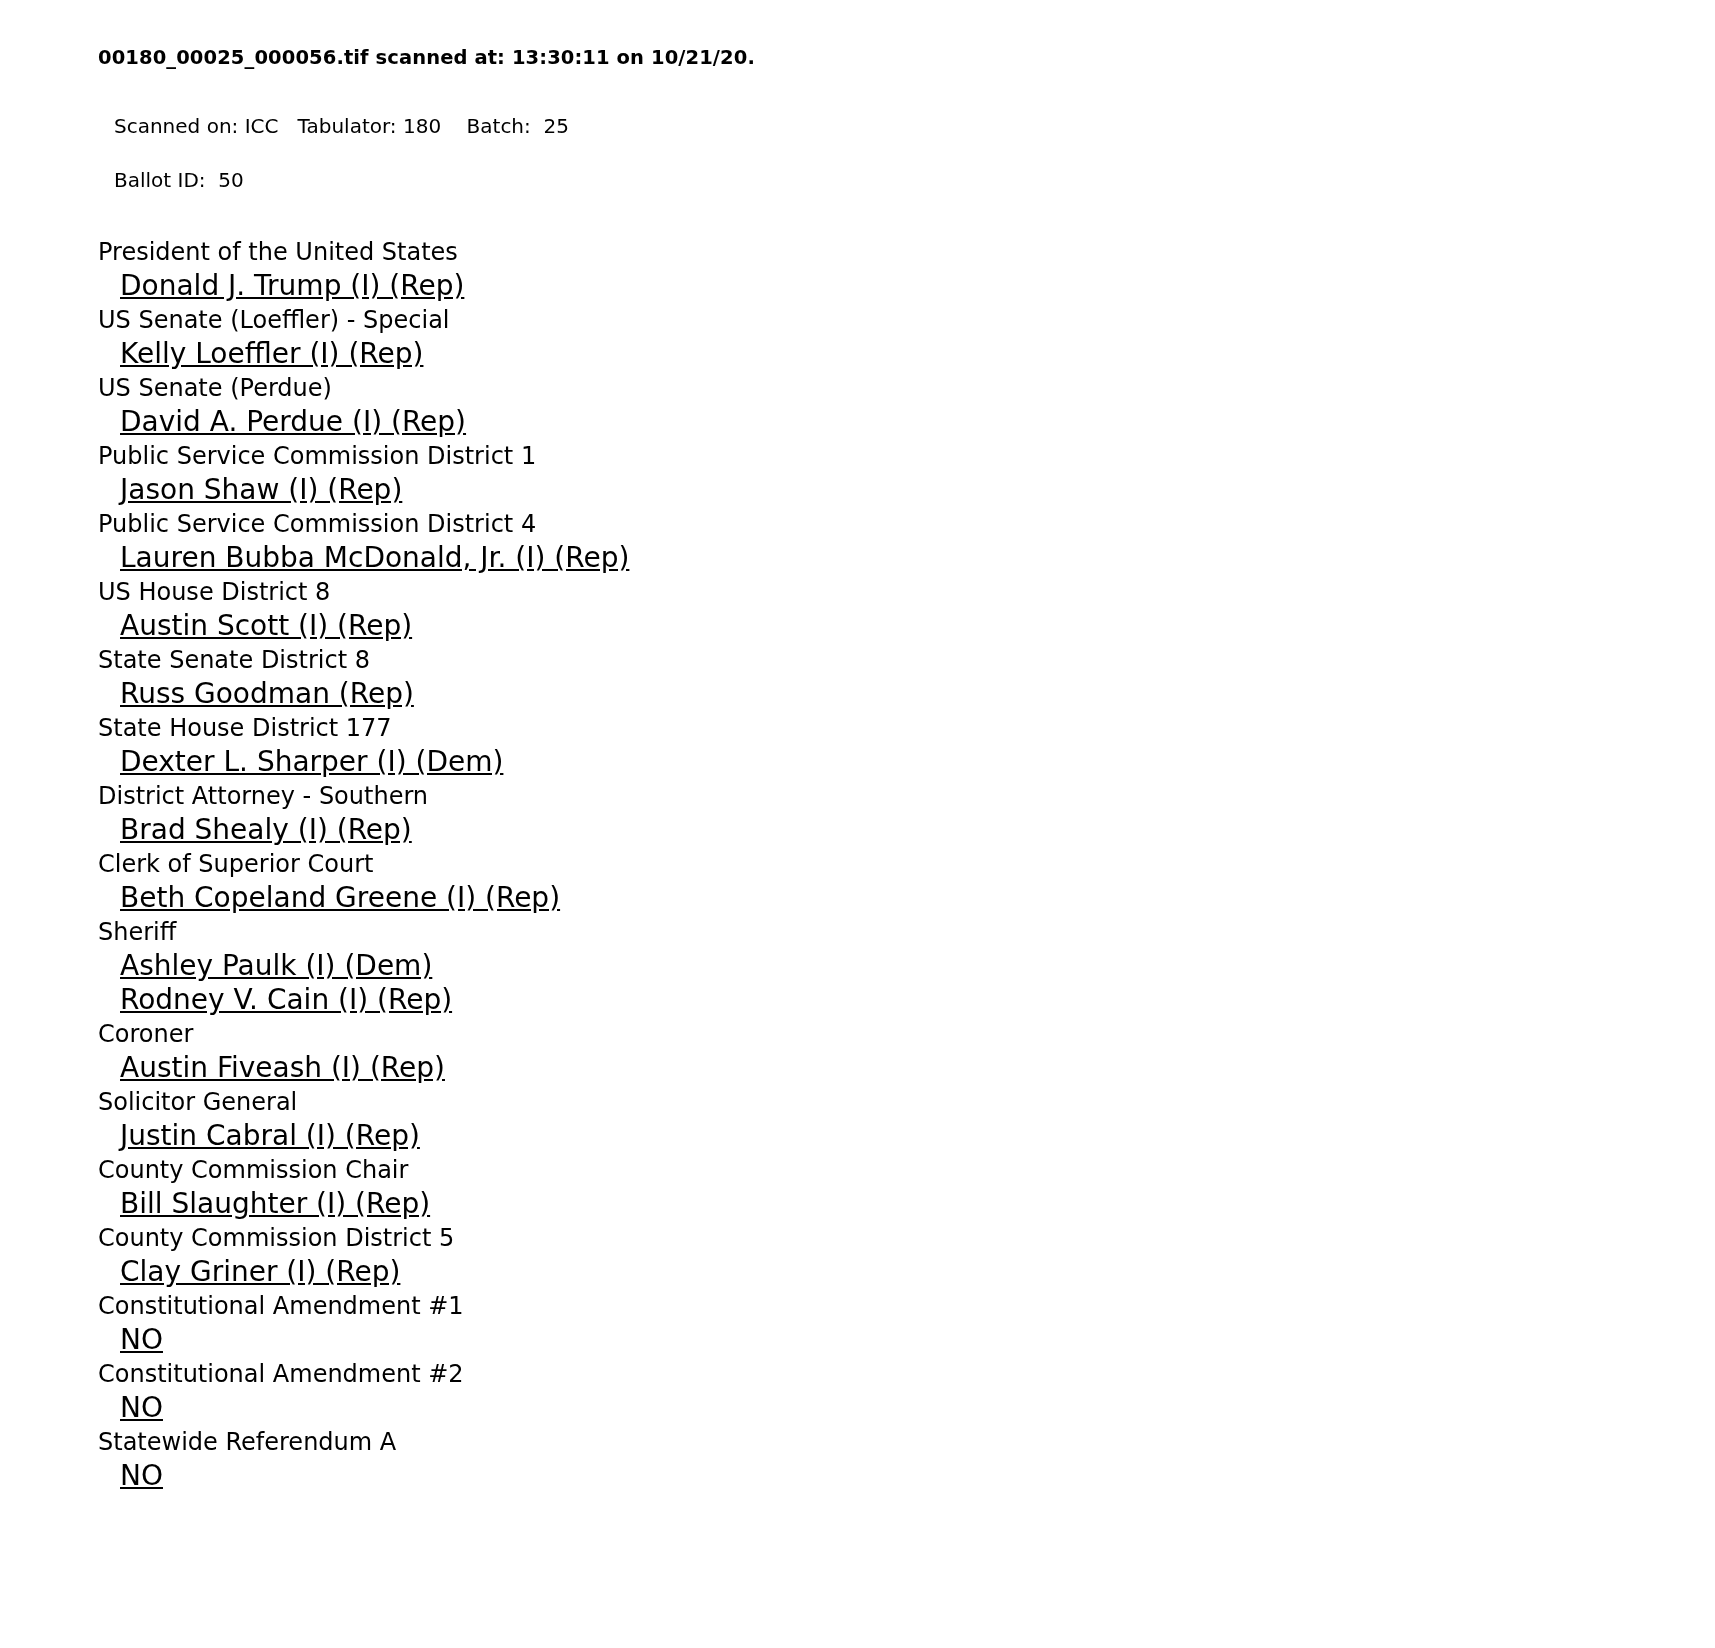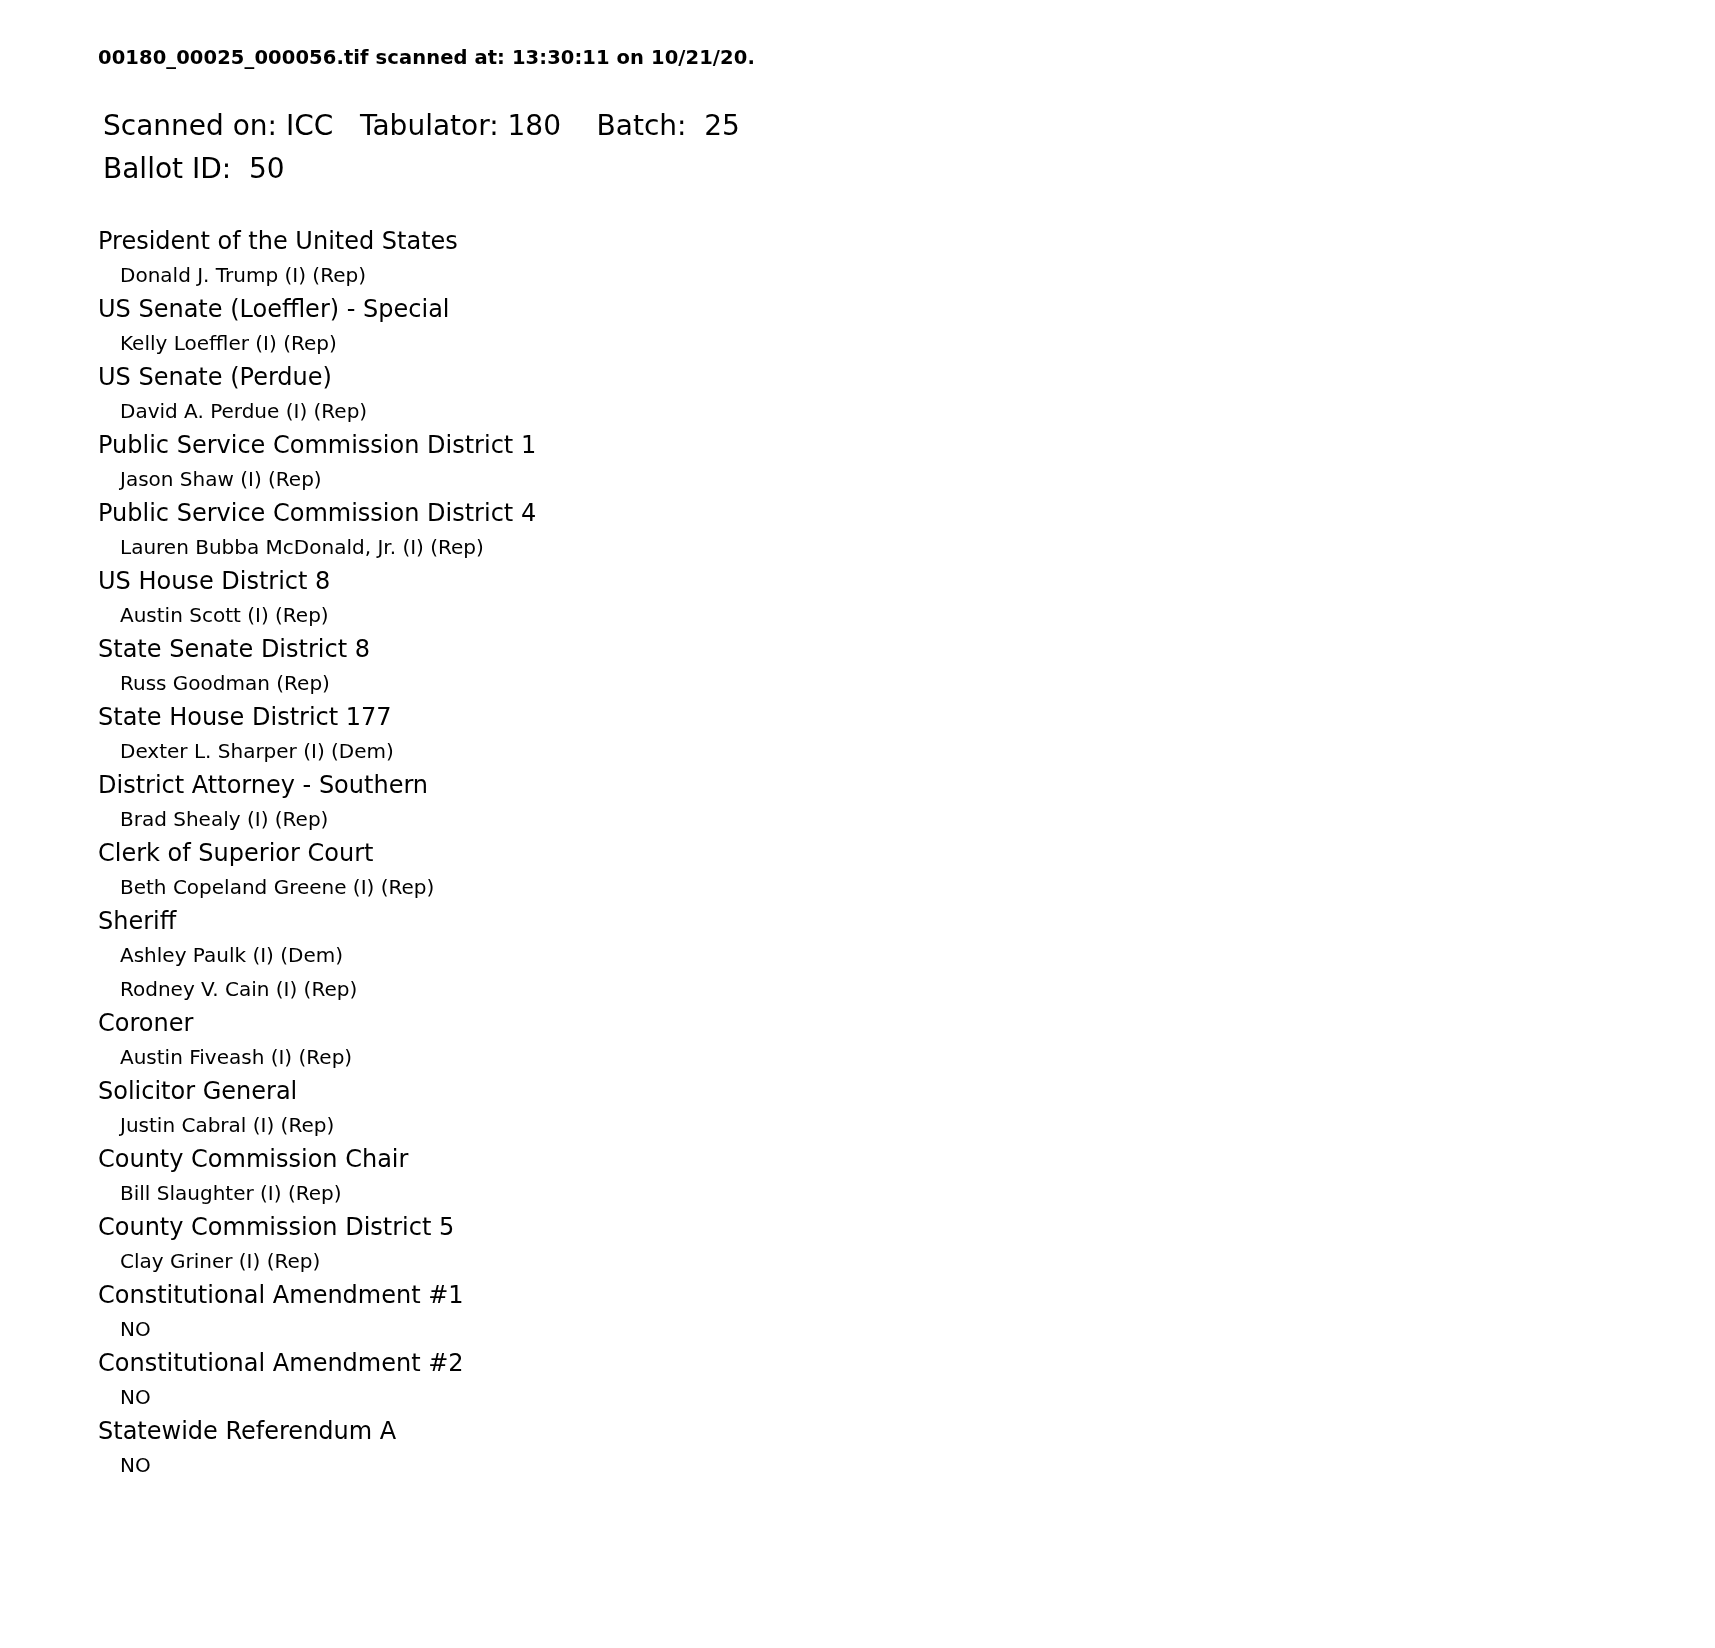--- a/index.html
+++ b/index.html
@@ -26,43 +26,44 @@
     font-weight: bold;
     letter-spacing: 0.1px;
     line-height: 1.2;
     margin: 0 0 38px 0;
     white-space: pre;
   }
   .meta-block {
     margin: 0 0 36px 0;
   }
   .meta-line {
-    font-size: 28px;
+    font-size: 20px;
     line-height: 38px;
     white-space: pre;
-    margin: 5px;
+    margin: 16px;
   }
   .contests {
     margin: 0;
   }
   .contest {
     margin: 0;
   }
   .contest-title {
     font-size: 24px;
     line-height: 34px;
     white-space: pre;
     margin: 0;
   }
   .contest-choice {
-    font-size: 20px;
+    font-size: 28px;
     line-height: 34px;
     white-space: pre;
     margin: 0;
     padding-left: 22px;
+    text-decoration: underline;
   }
 </style>
 </head>
 <body>
 
 <div class="page">
 
   <div class="scan-line">00180_00025_000056.tif scanned at: 13:30:11 on 10/21/20.</div>
 
   <div class="meta-block">

